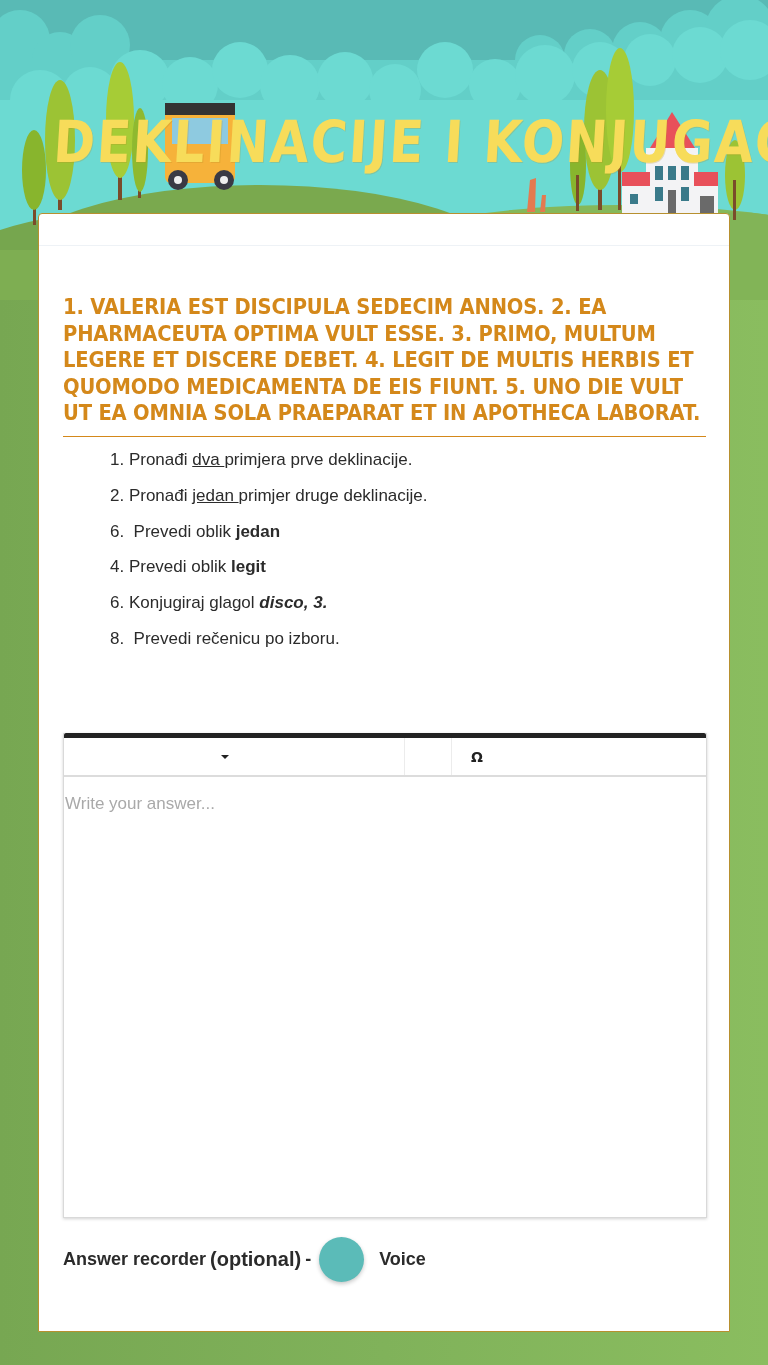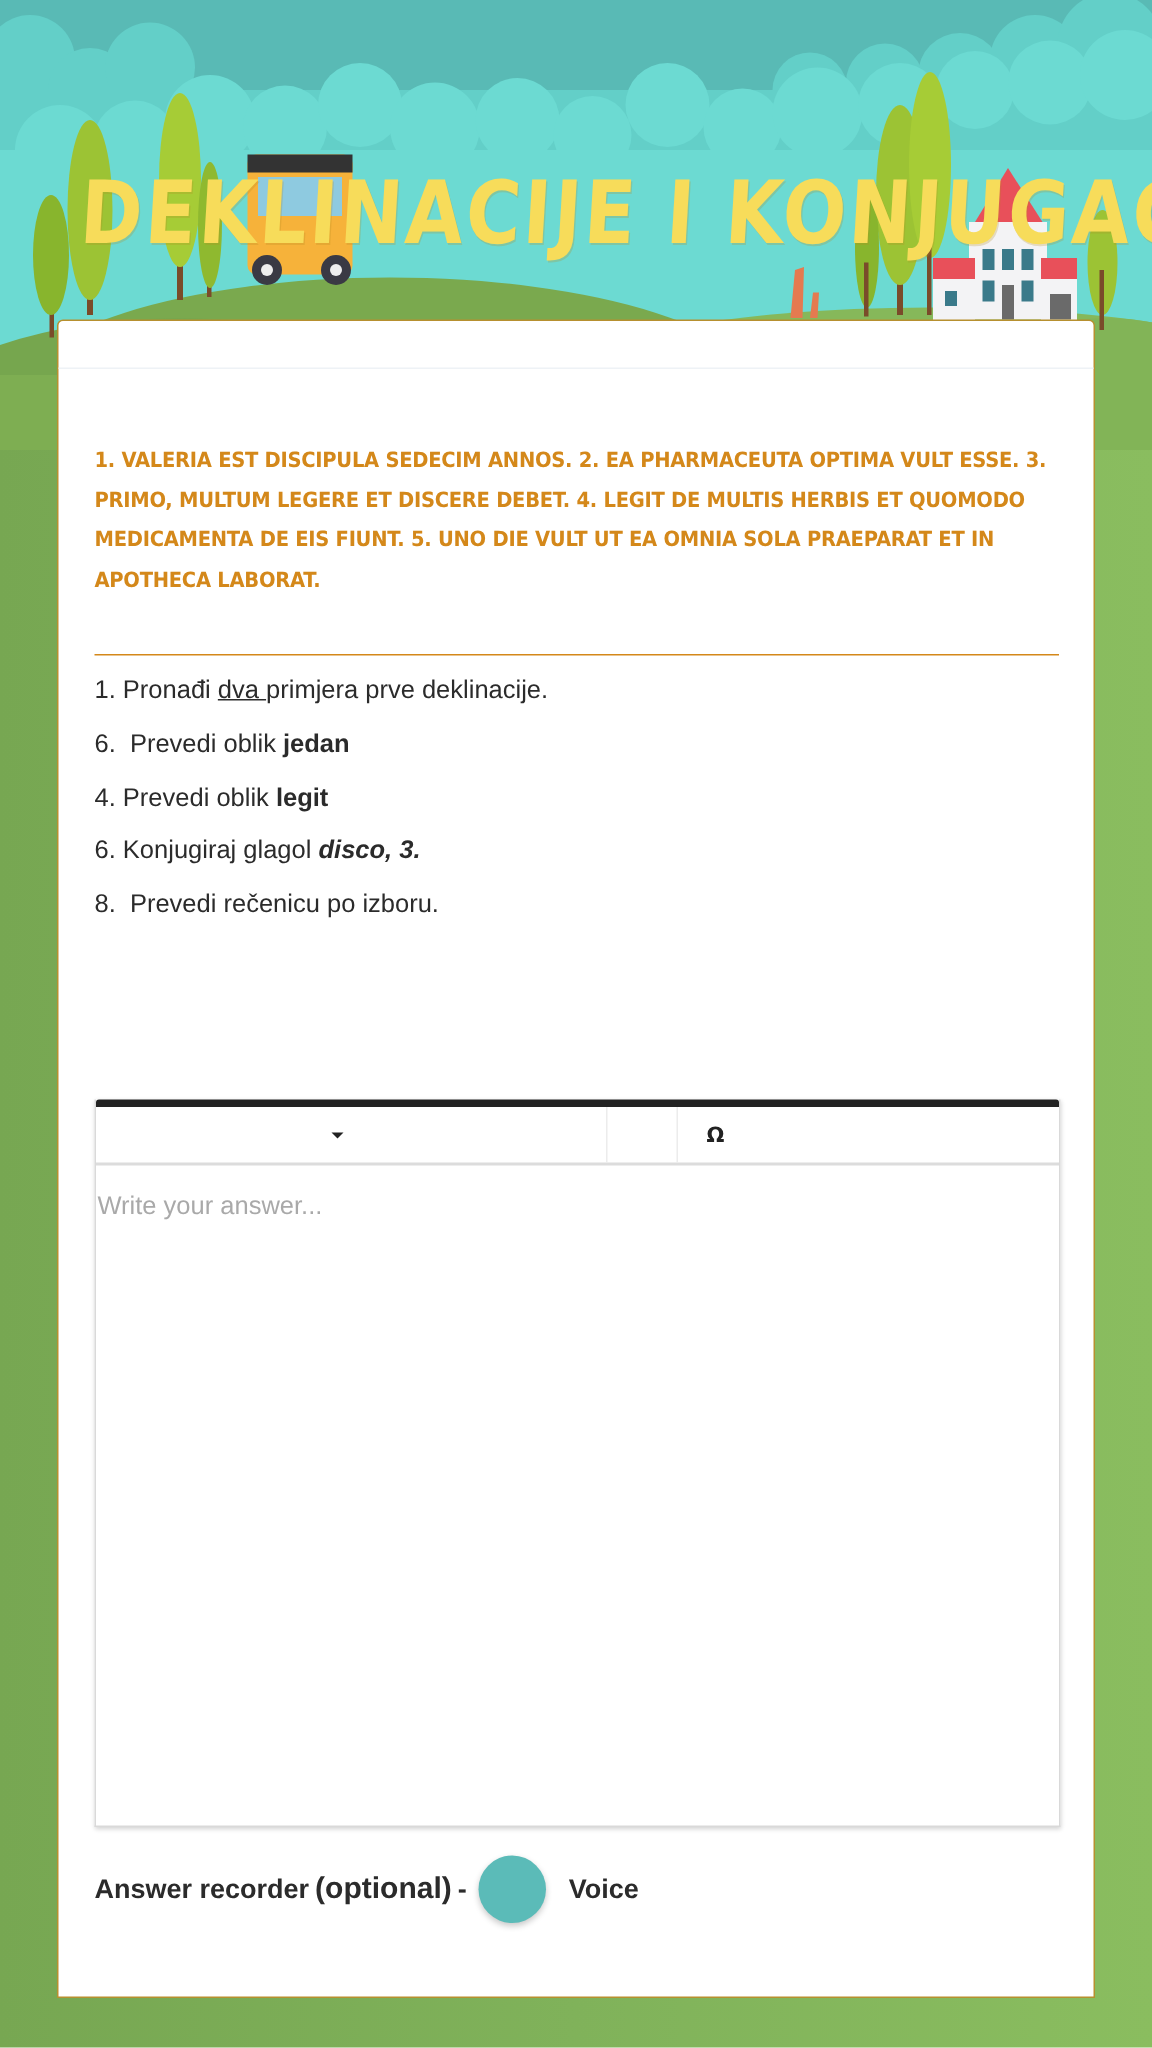--- a/index.html
+++ b/index.html
@@ -34,40 +34,40 @@
       border-radius: 4px 4px 0 0;
     }
     .card-topbar {
       position: absolute; left: 0; top: 0; width: 100%; height: 32px;
       border-bottom: 1px solid #eef2f6;
     }
     .passage {
       position: absolute; left: 24px; top: 80px; width: 643px;
       font-family: "DejaVu Sans", sans-serif;
       font-weight: bold;
-      font-size: 14px;
+      font-size: 21px;
       line-height: 26.5px;
       color: #d4881a;
       text-transform: uppercase;
       transform-origin: left top;
       letter-spacing: -0.2px;
     }
     .passage-inner { transform: scaleX(0.93); transform-origin: left top; width: 690px; }
     .divider {
       position: absolute; left: 24px; top: 222px; width: 643px; height: 1px;
       background: #d4881a;
     }
     .tasks {
       position: absolute; left: 24px; top: 234px; width: 640px;
       list-style: none;
       font-family: "Liberation Sans", sans-serif;
       font-size: 17px;
       color: #2b2b2b;
     }
-    .tasks li { height: 35.8px; line-height: 24px; }
+    .tasks li { height: 35.8px; line-height: 24px; margin-left: 47px; }
     .tasks u { text-decoration: underline; }
     .tasks b { font-weight: bold; }
     .editor {
       position: absolute; left: 24px; top: 519px; width: 644px; height: 485px;
       border: 1px solid #d9d9d9;
       border-top: none;
       box-shadow: 0 1px 3px rgba(0,0,0,0.18);
       background: #fff;
     }
     .editor-topline {
@@ -225,20 +225,23 @@
   <div class="passage">
     <div class="passage-inner">1. Valeria est discipula sedecim annos. 2. Ea pharmaceuta optima vult esse. 3. Primo, multum legere et discere debet. 4. Legit de multis herbis et quomodo medicamenta de eis fiunt. 5. Uno die vult ut ea omnia sola praeparat et in apotheca laborat.</div>
   </div>
   <div class="divider"></div>
 
   <ul class="tasks">
     <li>
       <span>1. Pronađi </span><u>dva </u><span>primjera prve deklinacije.</span>
     </li>
     <li>
+      <span>2. Pronađi </span><u>jedan </u><span>primjer druge deklinacije.</span>
+    </li>
+    <li>
       <span style="white-space:pre">6.  Prevedi oblik </span><b>jedan</b>
     </li>
     <li>
       <span>4. Prevedi oblik </span><b>legit</b>
     </li>
     <li>
       <span>6. Konjugiraj glagol </span><b><i>disco, 3.</i></b>
     </li>
     <li>
       <span style="white-space:pre">8.  Prevedi rečenicu po izboru.</span>

